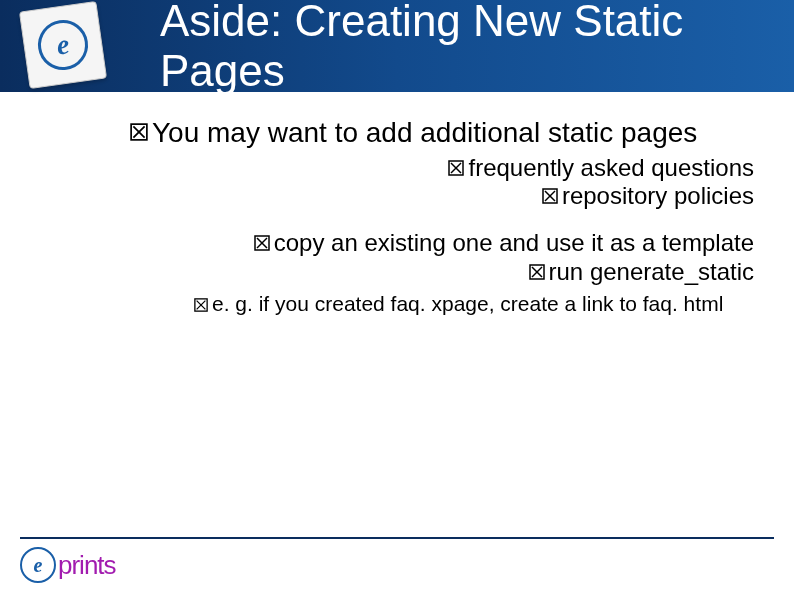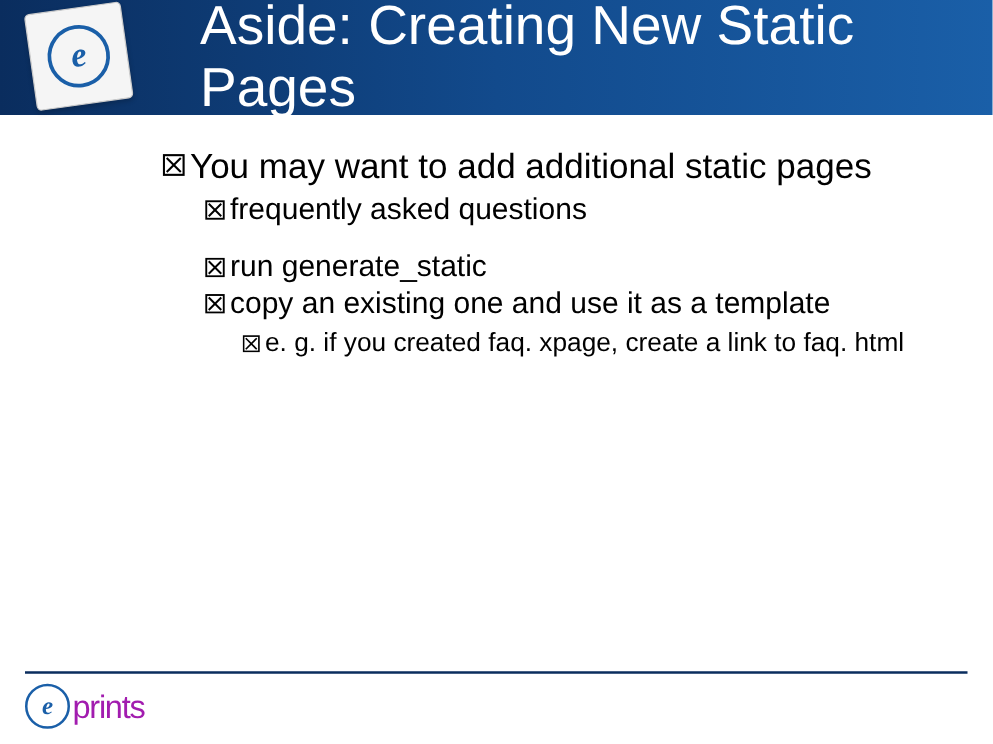--- a/index.html
+++ b/index.html
@@ -74,38 +74,39 @@
   }
   .sub1 {
     margin-left: 34px;
     margin-top: 4px;
     margin-bottom: 6px;
   }
   .bullet-l2 {
     display: flex;
     align-items: flex-start;
     margin-bottom: 0;
+    justify-content: flex-end;
   }
   .bullet-l2 .icon {
     flex-shrink: 0;
     margin-top: 6px;
     margin-right: 4px;
   }
   .bullet-l2 .text {
     font-size: 24px;
     color: #000;
     line-height: 1.2;
   }
   .sub2 {
     margin-left: 30px;
     margin-top: 4px;
   }
   .bullet-l3 {
     display: flex;
-    align-items: center;
+    align-items: flex-end;
     margin-bottom: 0;
   }
   .bullet-l3 .icon {
     flex-shrink: 0;
     margin-top: 5px;
     margin-right: 4px;
   }
   .bullet-l3 .text {
     font-size: 21px;
     color: #000;
@@ -182,44 +183,54 @@
     <div class="bullet-l2">
       <span class="icon">
         <svg width="16" height="16" viewBox="0 0 16 16">
             <rect x="1" y="1" width="14" height="14" fill="none" stroke="#000" stroke-width="1.5"></rect>
             <line x1="3" y1="3" x2="13" y2="13" stroke="#000" stroke-width="1.5"></line>
             <line x1="13" y1="3" x2="3" y2="13" stroke="#000" stroke-width="1.5"></line>
           </svg>
       </span>
       <span class="text">frequently asked questions</span>
     </div>
+    <div class="bullet-l2">
+      <span class="icon">
+        <svg width="16" height="16" viewBox="0 0 16 16">
+            <rect x="1" y="1" width="14" height="14" fill="none" stroke="#000" stroke-width="1.5"></rect>
+            <line x1="3" y1="3" x2="13" y2="13" stroke="#000" stroke-width="1.5"></line>
+            <line x1="13" y1="3" x2="3" y2="13" stroke="#000" stroke-width="1.5"></line>
+          </svg>
+      </span>
+      <span class="text">repository policies</span>
+    </div>
   </div>
 
   <div class="spacer"></div>
 
   <div class="sub1">
     <div class="bullet-l2">
       <span class="icon">
         <svg width="16" height="16" viewBox="0 0 16 16">
             <rect x="1" y="1" width="14" height="14" fill="none" stroke="#000" stroke-width="1.5"></rect>
             <line x1="3" y1="3" x2="13" y2="13" stroke="#000" stroke-width="1.5"></line>
             <line x1="13" y1="3" x2="3" y2="13" stroke="#000" stroke-width="1.5"></line>
           </svg>
       </span>
+      <span class="text">copy an existing one and use it as a template</span>
+    </div>
+    <div class="bullet-l2">
+      <span class="icon">
+        <svg width="16" height="16" viewBox="0 0 16 16">
+            <rect x="1" y="1" width="14" height="14" fill="none" stroke="#000" stroke-width="1.5"></rect>
+            <line x1="3" y1="3" x2="13" y2="13" stroke="#000" stroke-width="1.5"></line>
+            <line x1="13" y1="3" x2="3" y2="13" stroke="#000" stroke-width="1.5"></line>
+          </svg>
+      </span>
       <span class="text">run generate_static</span>
-    </div>
-    <div class="bullet-l2">
-      <span class="icon">
-        <svg width="16" height="16" viewBox="0 0 16 16">
-            <rect x="1" y="1" width="14" height="14" fill="none" stroke="#000" stroke-width="1.5"></rect>
-            <line x1="3" y1="3" x2="13" y2="13" stroke="#000" stroke-width="1.5"></line>
-            <line x1="13" y1="3" x2="3" y2="13" stroke="#000" stroke-width="1.5"></line>
-          </svg>
-      </span>
-      <span class="text">copy an existing one and use it as a template</span>
     </div>
     <div class="sub2">
       <div class="bullet-l3">
         <span class="icon">
           <svg width="14" height="14" viewBox="0 0 16 16">
               <rect x="1" y="1" width="14" height="14" fill="none" stroke="#000" stroke-width="1.5"></rect>
               <line x1="3" y1="3" x2="13" y2="13" stroke="#000" stroke-width="1.5"></line>
               <line x1="13" y1="3" x2="3" y2="13" stroke="#000" stroke-width="1.5"></line>
             </svg>
         </span>

